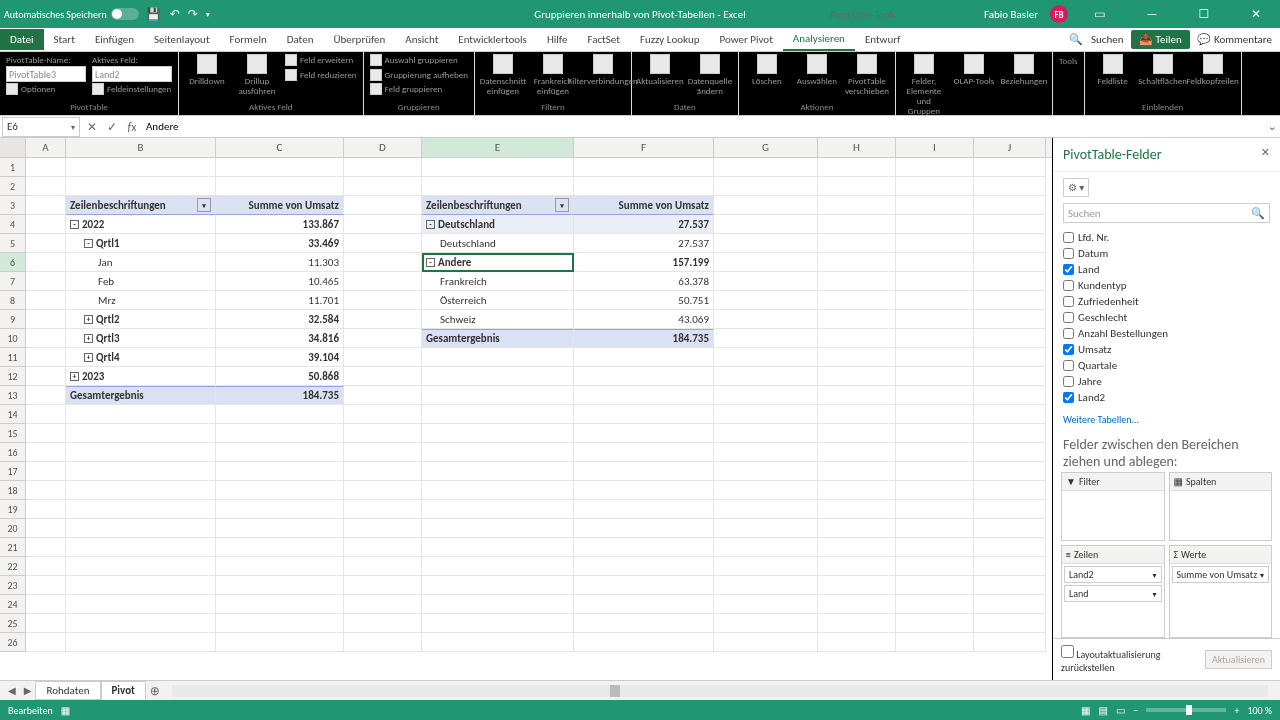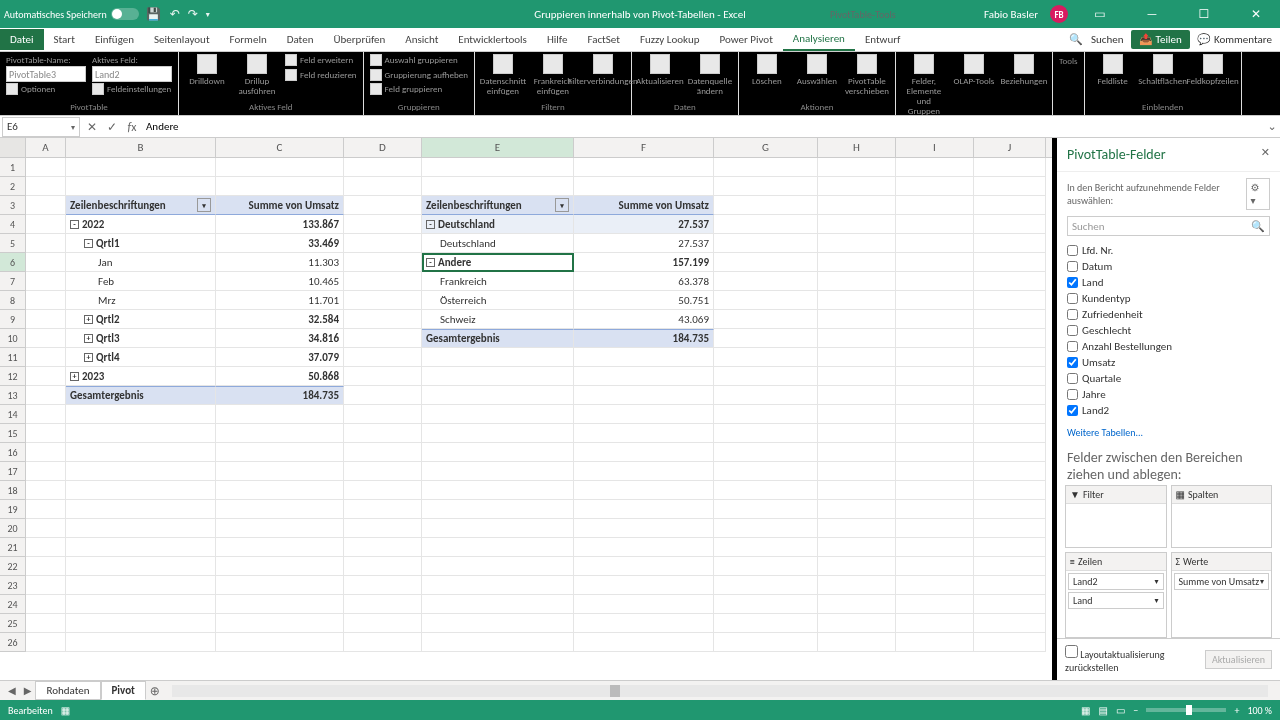--- a/index.html
+++ b/index.html
@@ -66,21 +66,21 @@
 .cell.right { justify-content:flex-end; }
 .cell.bold { font-weight:bold; }
 .cell.hdr { background:#d9e1f2; font-weight:bold; border-bottom:1px solid #8ea9db; }
 .cell.total { background:#d9e1f2; font-weight:bold; border-top:1px solid #8ea9db; }
 .cell.subhdr { background:#eaeff7; font-weight:bold; }
 .cell.selected { outline:2px solid #217346; outline-offset:-2px; background:#fff; }
 .expand-btn { width:9px; height:9px; border:1px solid #666; display:inline-flex; align-items:center; justify-content:center; font-size:8px; margin-right:3px; line-height:1; }
 .filter-btn { width:14px; height:14px; border:1px solid #999; margin-left:auto; display:inline-flex; align-items:center; justify-content:center; font-size:7px; }
 
 
-.pane { width:228px; border-left:5px solid #000000; background:#fff; display:flex; flex-direction:column; }
+.pane { width:228px; border-left:1px solid #000000; background:#fff; display:flex; flex-direction:column; }
 .pane-hdr { padding:8px 10px; font-size:14px; color:#217346; display:flex; justify-content:space-between; border-bottom:1px solid #eee; }
 .pane-sub { font-size:10px; color:#666; padding:6px 10px 4px; display:flex; justify-content:space-between; align-items:center; }
 .pane-sub .gear { border:1px solid #ccc; padding:2px 4px; font-size:10px; }
 .search { margin:2px 10px; height:20px; border:1px solid #ccc; display:flex; align-items:center; padding:0 4px; font-size:11px; color:#999; justify-content:space-between; }
 .flist { padding:4px 10px; font-size:11px; }
 .fitem { display:flex; align-items:center; gap:4px; height:16px; }
 .fitem input { width:11px; height:11px; }
 .more { color:#0066cc; font-size:10px; padding:4px 10px; }
 .areas-lbl { font-size:14px; color:#666; padding:6px 10px 2px; }
 .areas { display:grid; grid-template-columns:1fr 1fr; grid-template-rows:auto auto; gap:4px; padding:0 8px; flex:1; }
@@ -481,21 +481,21 @@
             <div class="cell total" style="width: 152px;">Gesamtergebnis</div>
             <div class="cell total right" style="width: 140px;">184.735</div>
             <div class="cell" style="width: 104px;"></div>
             <div class="cell" style="width: 78px;"></div>
             <div class="cell" style="width: 78px;"></div>
             <div class="cell" style="width: 72px;"></div>
           </div>
           <div class="row">
             <div class="cell" style="width: 40px;"></div>
             <div class="cell bold" style="width: 150px; padding-left: 18px;"><span class="expand-btn">+</span>Qrtl4</div>
-            <div class="cell right bold" style="width: 128px;">37.079</div>
+            <div class="cell right bold" style="width: 128px;">39.104</div>
             <div class="cell" style="width: 78px;"></div>
             <div class="cell" style="width: 152px;"></div>
             <div class="cell" style="width: 140px;"></div>
             <div class="cell" style="width: 104px;"></div>
             <div class="cell" style="width: 78px;"></div>
             <div class="cell" style="width: 78px;"></div>
             <div class="cell" style="width: 72px;"></div>
           </div>
           <div class="row">
             <div class="cell" style="width: 40px;"></div>
@@ -680,21 +680,20 @@
         </div>
     </div>
   </div>
 
   <div class="pane">
     <div class="pane-hdr">
       <span>PivotTable-Felder</span>
       <span style="font-size:11px;color:#666;">✕</span>
     </div>
     <div class="pane-sub">
-      <span>In den Bericht aufzunehmende Felder auswählen:</span>
       <span class="gear">⚙ ▾</span>
     </div>
     <div class="search">
       <span>Suchen</span>
         <span>🔍</span>
     </div>
     <div class="flist" id="flist">
         <div class="fitem">
           <input type="checkbox" style="">
           <span>Lfd. Nr.</span>

